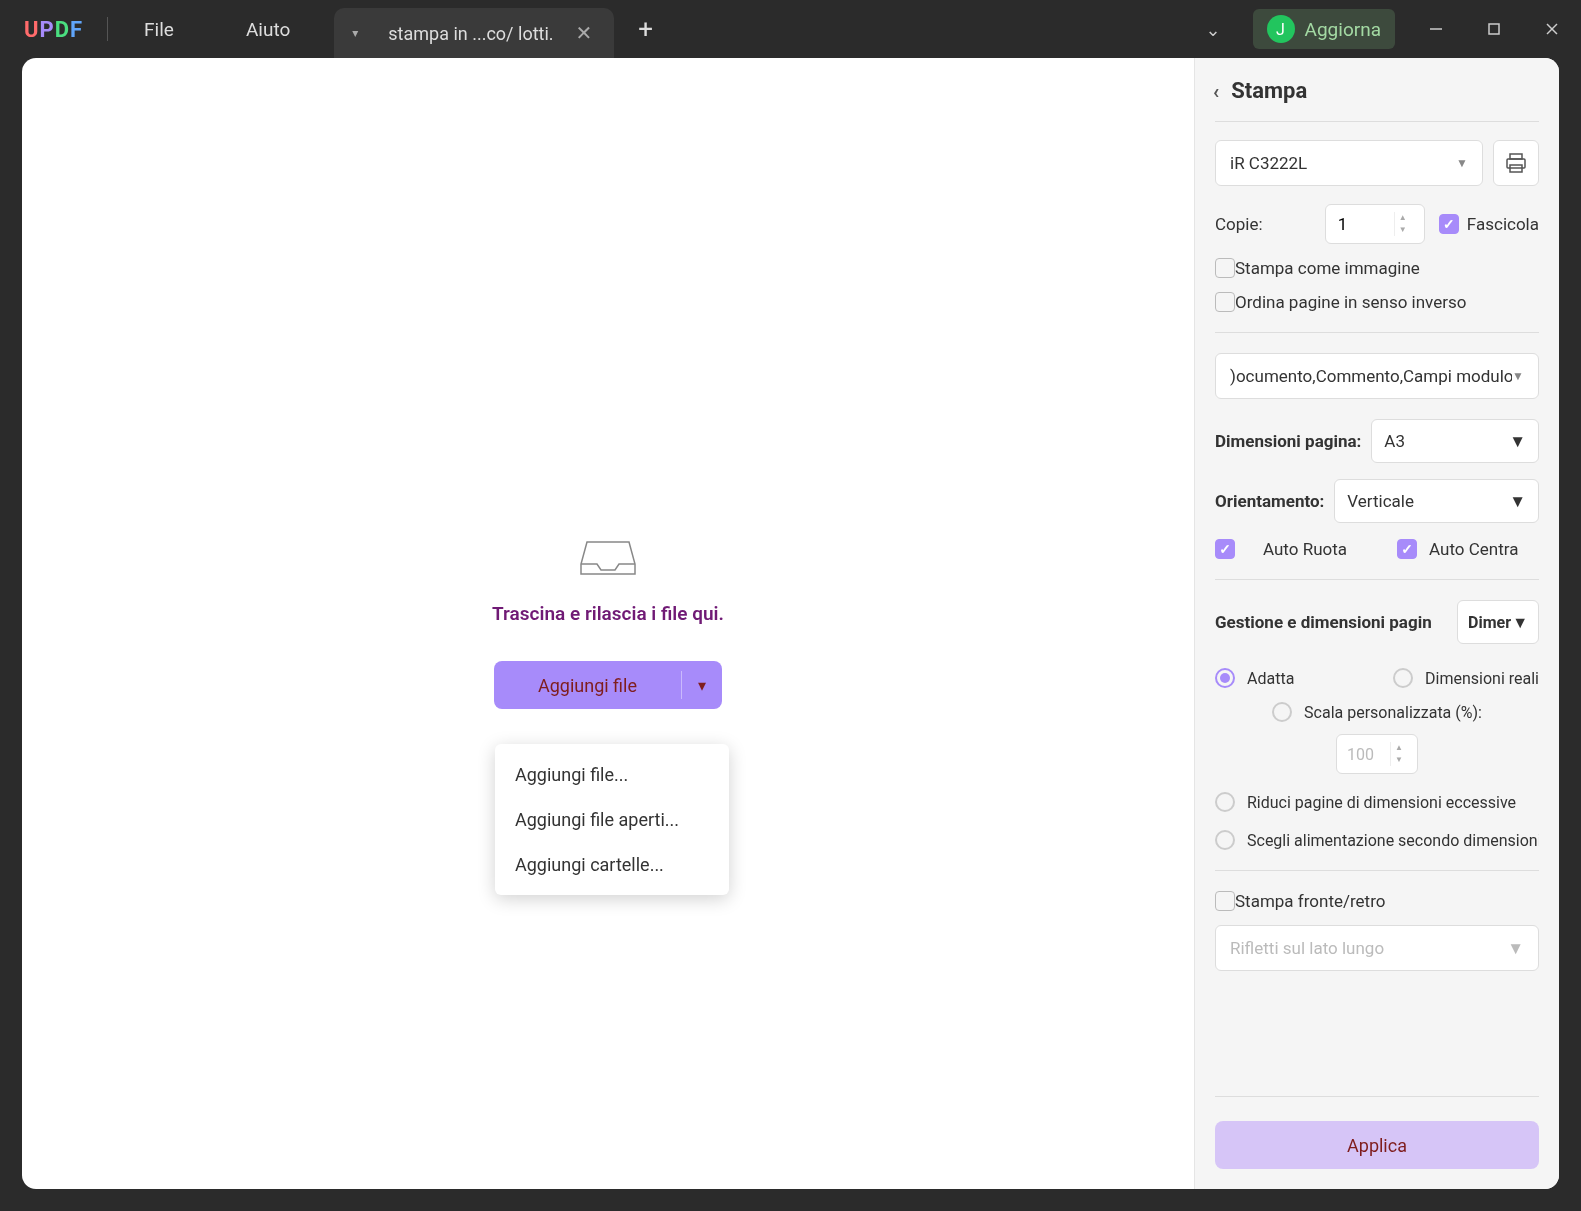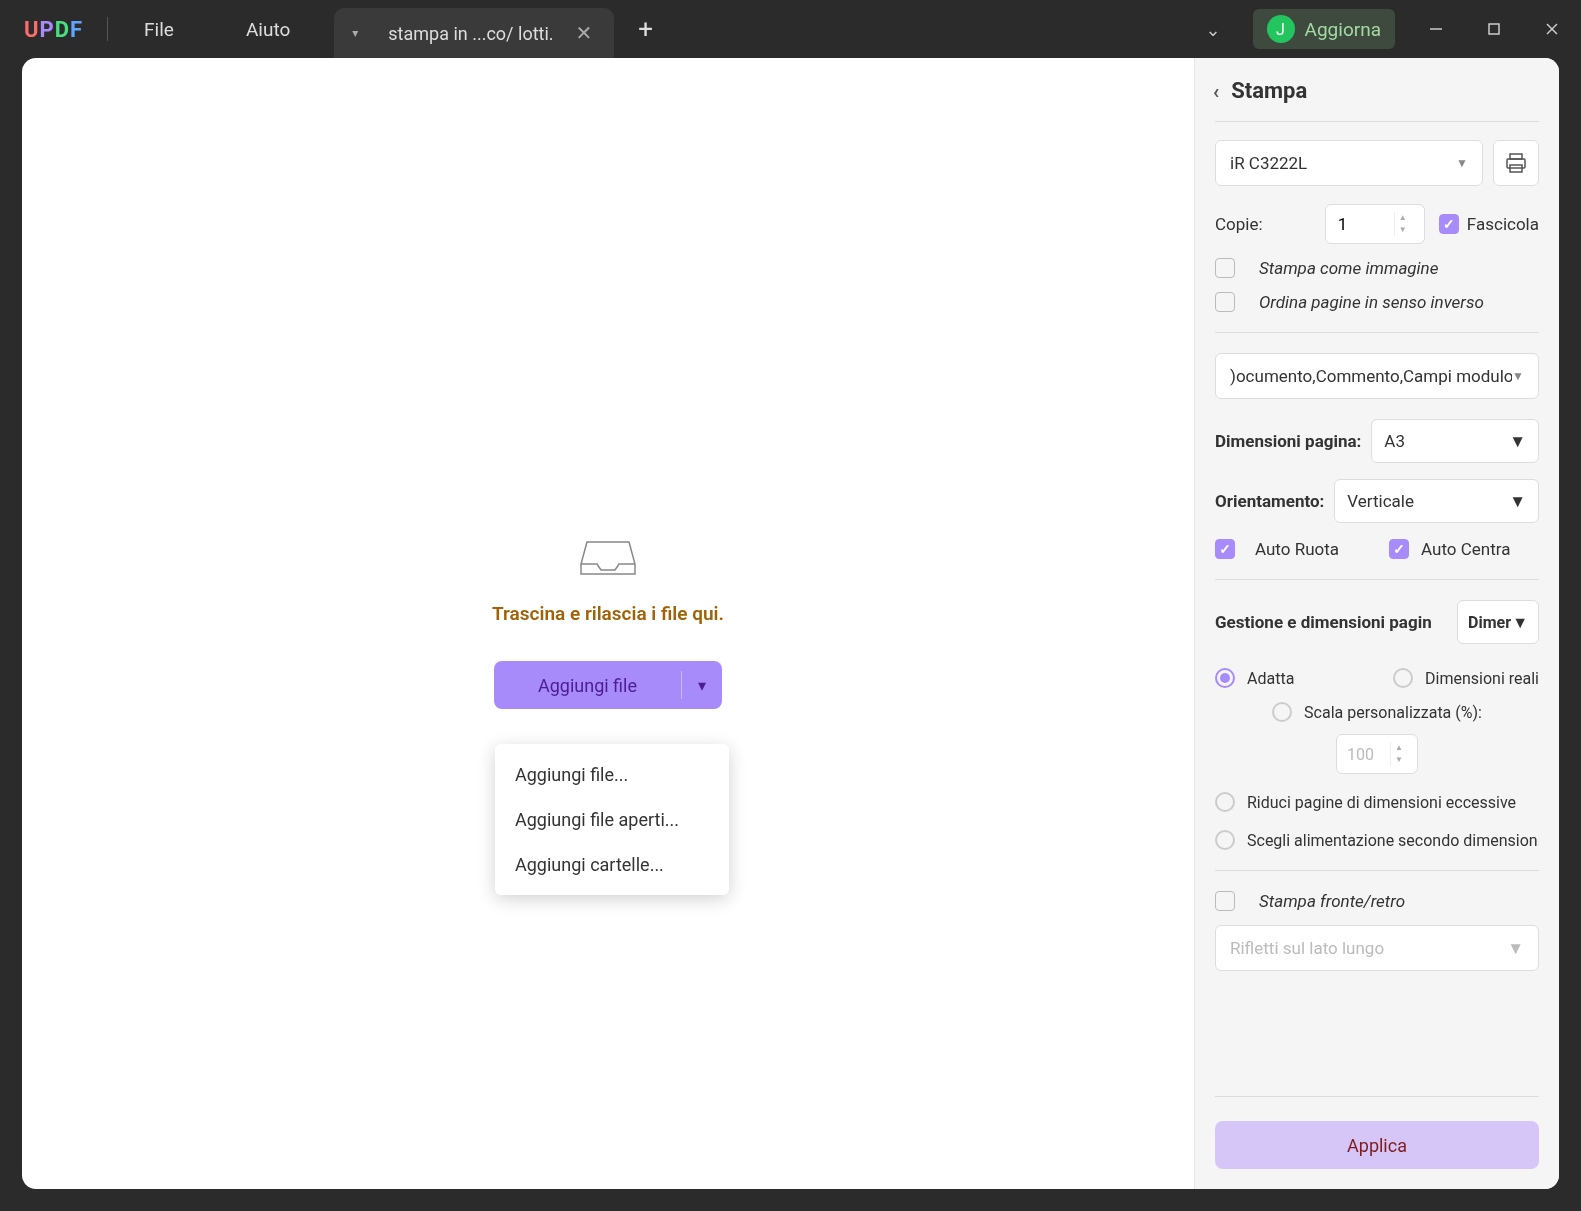--- a/index.html
+++ b/index.html
@@ -25,22 +25,22 @@
   .user-badge { display: flex; align-items: center; background: #3d4a3d; border-radius: 6px; padding: 6px 14px; margin: 0 12px; cursor: pointer; }
   .avatar { width: 28px; height: 28px; border-radius: 50%; background: #22c55e; color: #fff; display: flex; align-items: center; justify-content: center; font-size: 16px; margin-right: 10px; }
   .user-label { color: #a3d9a3; font-size: 19px; }
   .win-btn { width: 58px; height: 58px; display: flex; align-items: center; justify-content: center; color: #ccc; cursor: pointer; }
   .win-btn svg { width: 14px; height: 14px; }
   
   
   .body { position: absolute; top: 58px; left: 22px; right: 22px; bottom: 22px; background: #fff; border-radius: 14px; display: flex; overflow: hidden; }
   .left-area { flex: 1; display: flex; flex-direction: column; align-items: center; justify-content: center; position: relative; }
   .tray-icon { width: 58px; height: 40px; margin-bottom: 24px; }
-  .drop-text { font-size: 19px; color: #a16207; font-weight: 600; margin-bottom: 36px; }
-  .add-btn { display: flex; align-items: stretch; background: #a78bfa; border-radius: 8px; overflow: hidden; color: #4c1d95; cursor: pointer; height: 48px; }
+  .drop-text { font-size: 19px; color: #701a75; font-weight: 600; margin-bottom: 36px; }
+  .add-btn { display: flex; align-items: stretch; background: #a78bfa; border-radius: 8px; overflow: hidden; color: #7f1d1d; cursor: pointer; height: 48px; }
   .add-btn-main { padding: 0 44px; display: flex; align-items: center; font-size: 18px; }
   .add-btn-sep { width: 1px; background: rgba(255,255,255,0.4); margin: 10px 0; }
   .add-btn-dd { width: 40px; display: flex; align-items: center; justify-content: center; }
   
   .dropdown { position: absolute; top: 50%; left: 50%; transform: translate(-113px, 120px); background: #fff; border-radius: 6px; box-shadow: 0 4px 18px rgba(0,0,0,0.18); width: 234px; padding: 8px 0; }
   .dropdown-item { padding: 12px 20px; font-size: 18px; color: #333; cursor: pointer; }
   
   
   .panel { width: 365px; background: #f5f5f5; border-left: 1px solid #e5e5e5; display: flex; flex-direction: column; padding: 0 0 0 0; font-size: 16px; color: #333; overflow-y: auto; }
   .panel-header { display: flex; align-items: center; padding: 20px 24px 14px 18px; font-size: 22px; font-weight: 700; }
@@ -56,21 +56,21 @@
   
   .label { font-size: 17px; }
   .num-input { background: #fff; border: 1px solid #ddd; border-radius: 6px; height: 40px; width: 100px; display: flex; align-items: center; }
   .num-input input { border: none; width: 68px; padding: 0 12px; font-size: 17px; outline: none; }
   .spinners { display: flex; flex-direction: column; border-left: 1px solid #eee; }
   .spin { font-size: 8px; color: #aaa; padding: 2px 4px; cursor: pointer; line-height: 1; }
   
   .chk { width: 20px; height: 20px; border: 1.5px solid #bbb; border-radius: 4px; display: flex; align-items: center; justify-content: center; cursor: pointer; flex-shrink: 0; }
   .chk.checked { background: #a78bfa; border-color: #a78bfa; }
   .chk.checked::after { content: '✓'; color: #fff; font-size: 14px; font-weight: bold; }
-  .chk-row { display: flex; align-items: center; gap: 24px; margin-bottom: 14px; font-style: italic; }
+  .chk-row { display: flex; align-items: center; gap: 0; margin-bottom: 14px; }
   .chk-label { font-size: 17px; }
   
   .field-row { display: flex; align-items: center; gap: 10px; margin-bottom: 16px; }
   .field-label { font-size: 17px; font-weight: 700; flex-shrink: 0; }
   .sel-sm { flex: 1; background: #fff; border: 1px solid #ddd; border-radius: 6px; height: 44px; display: flex; align-items: center; padding: 0 12px; font-size: 17px; justify-content: space-between; cursor: pointer; min-width: 0; }
   
   .radio { width: 20px; height: 20px; border: 2px solid #ccc; border-radius: 50%; display: flex; align-items: center; justify-content: center; cursor: pointer; flex-shrink: 0; }
   .radio.on { border-color: #a78bfa; }
   .radio.on::after { content: ''; width: 10px; height: 10px; background: #a78bfa; border-radius: 50%; }
   .radio-row { display: flex; align-items: center; gap: 12px; margin-bottom: 18px; }
@@ -213,21 +213,21 @@
 
         <div class="field-row">
           <span class="field-label">Orientamento:</span>
           <div class="sel-sm">
             <span>Verticale</span>
             <span class="chev-d">▼</span>
           </div>
         </div>
 
         <div style="display:flex; gap:50px; margin-top:14px;">
-          <div style="display:flex; align-items:flex-end; gap:20px;">
+          <div style="display:flex; align-items:flex-end; gap:28px;">
             <div class="chk checked"></div>
             <span class="chk-label">Auto Ruota</span>
           </div>
           <div style="display:flex; align-items:center; gap:12px;">
             <div class="chk checked"></div>
             <span class="chk-label">Auto Centra</span>
           </div>
         </div>
 
         <div class="hr2"></div>

